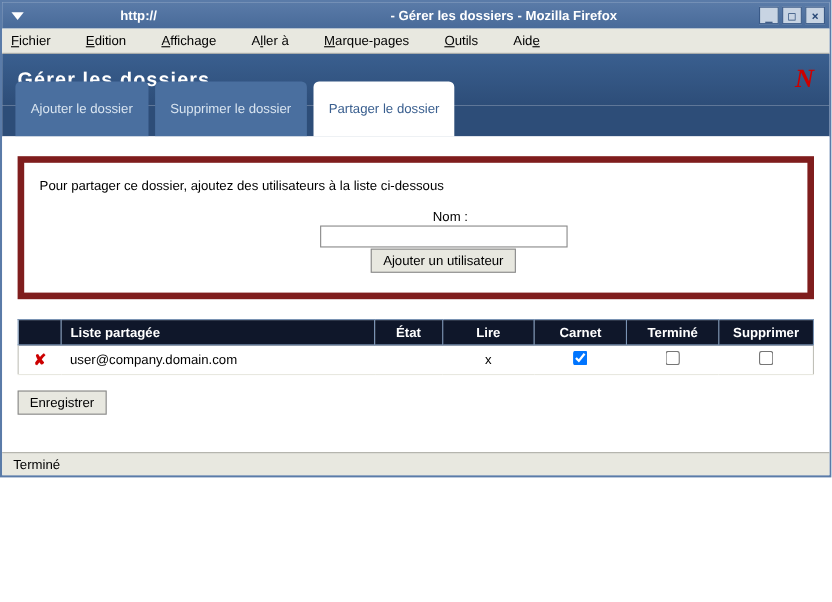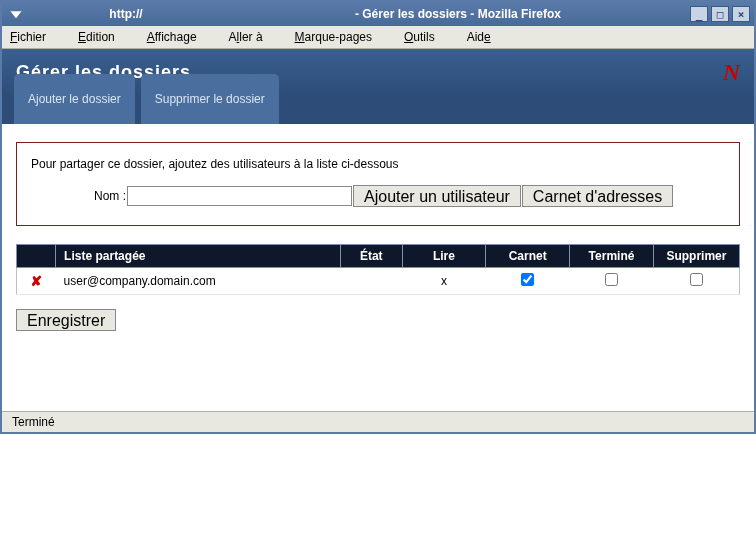--- a/index.html
+++ b/index.html
@@ -23,26 +23,26 @@
 .page-title { font-size: 18px; font-weight: bold; letter-spacing: 1px; }
 .logo-n { color: #cc0000; font-family: Georgia, serif; font-weight: bold; font-style: italic; font-size: 24px; }
 
 .tabs-row { background: #2d4d78; padding: 0 12px; display: flex; gap: 6px; align-items: flex-end; height: 28px; }
 .tab { padding: 18px 14px; border-radius: 5px 5px 0 0; cursor: pointer; font-size: 12px; }
 .tab.inactive { background: #4a6f9f; color: #d8e4f0; }
 .tab.active { background: #fff; color: #3a5f8f; }
 
 .content { flex: 1; background: #fff; padding: 18px 14px; overflow: auto; }
 
-.panel { border: 1px solid #7f1d1d; padding: 14px 14px 18px 14px; margin-bottom: 18px; }
+.panel { border: 6px solid #7f1d1d; padding: 14px 14px 18px 14px; margin-bottom: 18px; }
 .panel-text { margin-bottom: 14px; }
-.form-row { display: flex; align-items: center; gap: 1px; margin-left: 50px; }
+.form-row { display: flex; align-items: center; gap: 1px; margin-left: 50px; flex-direction: column; }
 .form-label { width: 45px; text-align: right; }
 .text-input { width: 225px; height: 20px; border: 1px solid #888; padding: 1px 3px; background: #fff; }
-.btn { background: #e8e8e0; border: 1px solid #888; padding: 2px 10px; height: 22px; cursor: pointer; font-size: 16px; }
+.btn { background: #e8e8e0; border: 1px solid #888; padding: 2px 10px; height: 22px; cursor: pointer; font-size: 12px; }
 
 .share-table { width: 100%; border-collapse: collapse; margin-bottom: 14px; border: 1px solid #c0c0b8; }
 .share-table th { background: #0f172a; color: #fff; font-weight: bold; text-align: left; padding: 4px 8px; border: 1px solid #7a93b3; font-size: 12px; }
 .share-table th.center { text-align: center; }
 .share-table td { padding: 5px 8px; border-bottom: 1px solid #e8e8e0; text-align: left; }
 .share-table td.center { text-align: center; }
 .col-del { width: 35px; }
 .col-user { width: 255px; }
 .col-state { width: 55px; }
 .col-perm { width: 75px; }
@@ -81,30 +81,30 @@
   </div>
 
   <div class="page-header">
     <div class="page-title">Gérer les dossiers</div>
     <div class="logo-n">N</div>
   </div>
 
   <div class="tabs-row">
     <div class="tab inactive">Ajouter le dossier</div>
     <div class="tab inactive">Supprimer le dossier</div>
+    <div class="tab active">Partager le dossier</div>
   </div>
 
   <div class="content">
     <div class="panel">
       <div class="panel-text">Pour partager ce dossier, ajoutez des utilisateurs à la liste ci-dessous</div>
       <div class="form-row">
         <label class="form-label">Nom :</label>
         <input type="text" class="text-input" style="">
         <button class="btn">Ajouter un utilisateur</button>
-        <button class="btn">Carnet d'adresses</button>
       </div>
     </div>
 
     <table class="share-table">
       <thead>
         <tr>
           <th class="col-del"></th>
           <th class="col-user">Liste partagée</th>
           <th class="col-state center">État</th>
           <th class="col-perm center">Lire</th>

